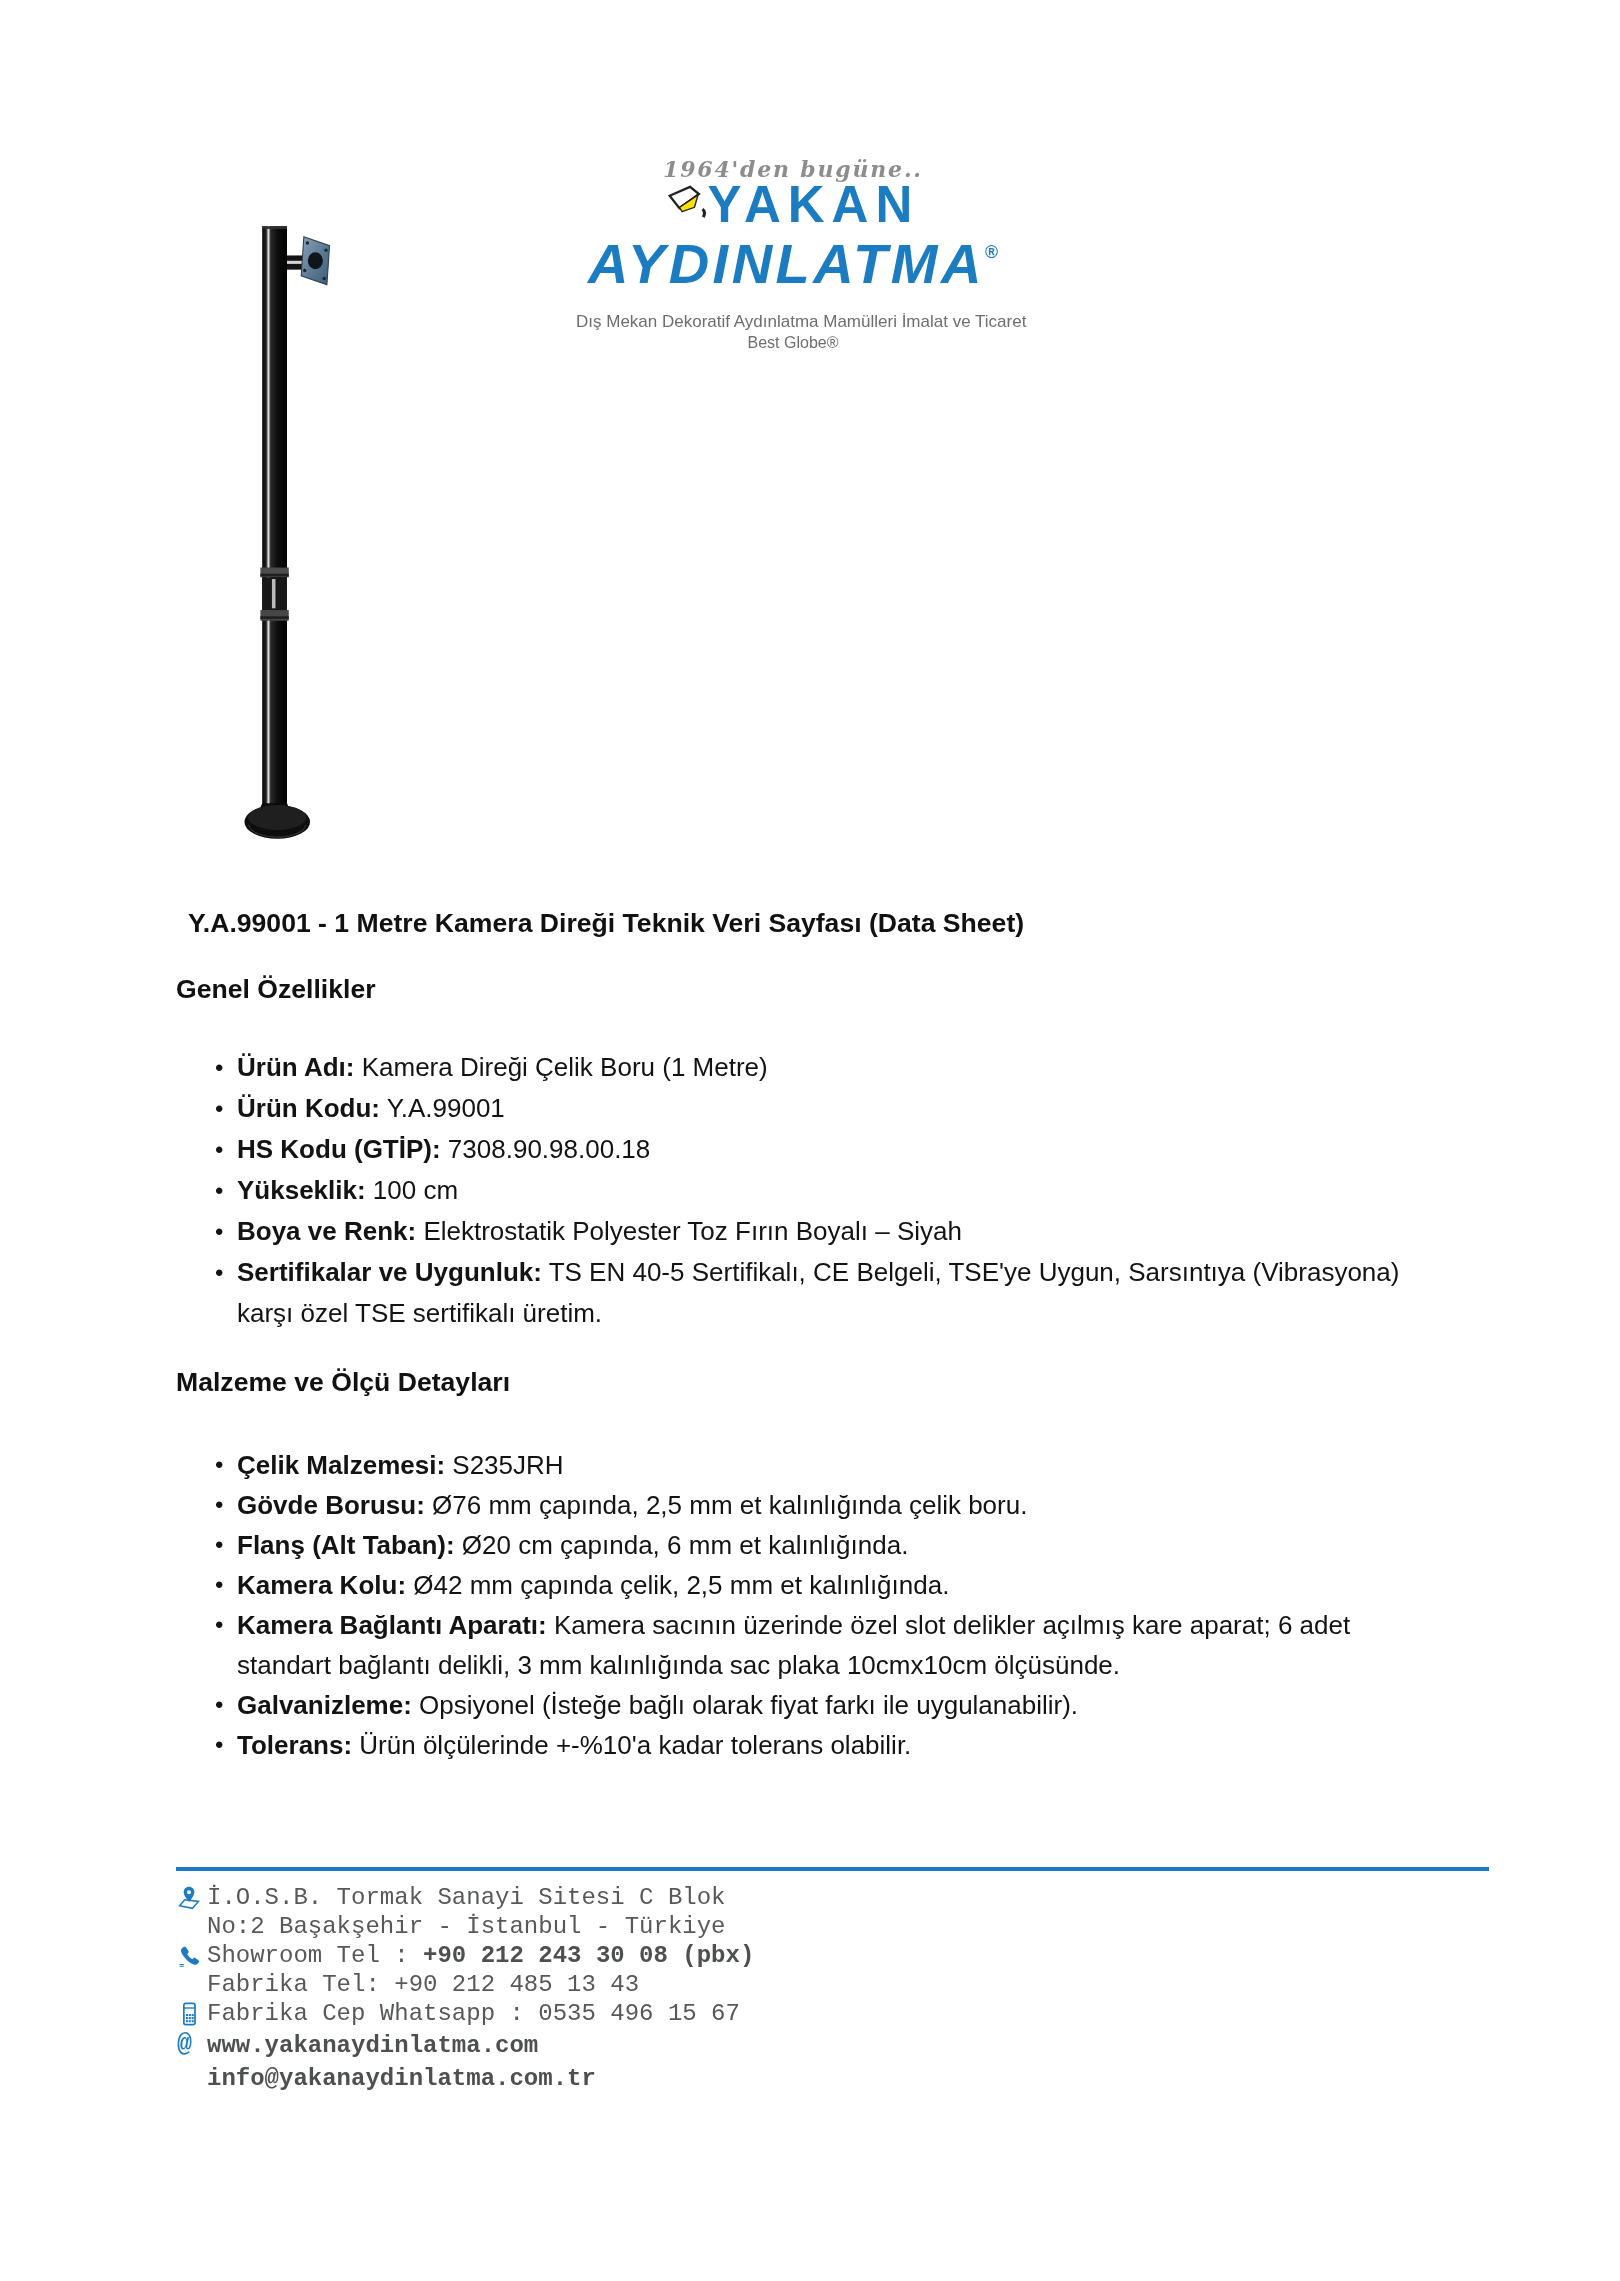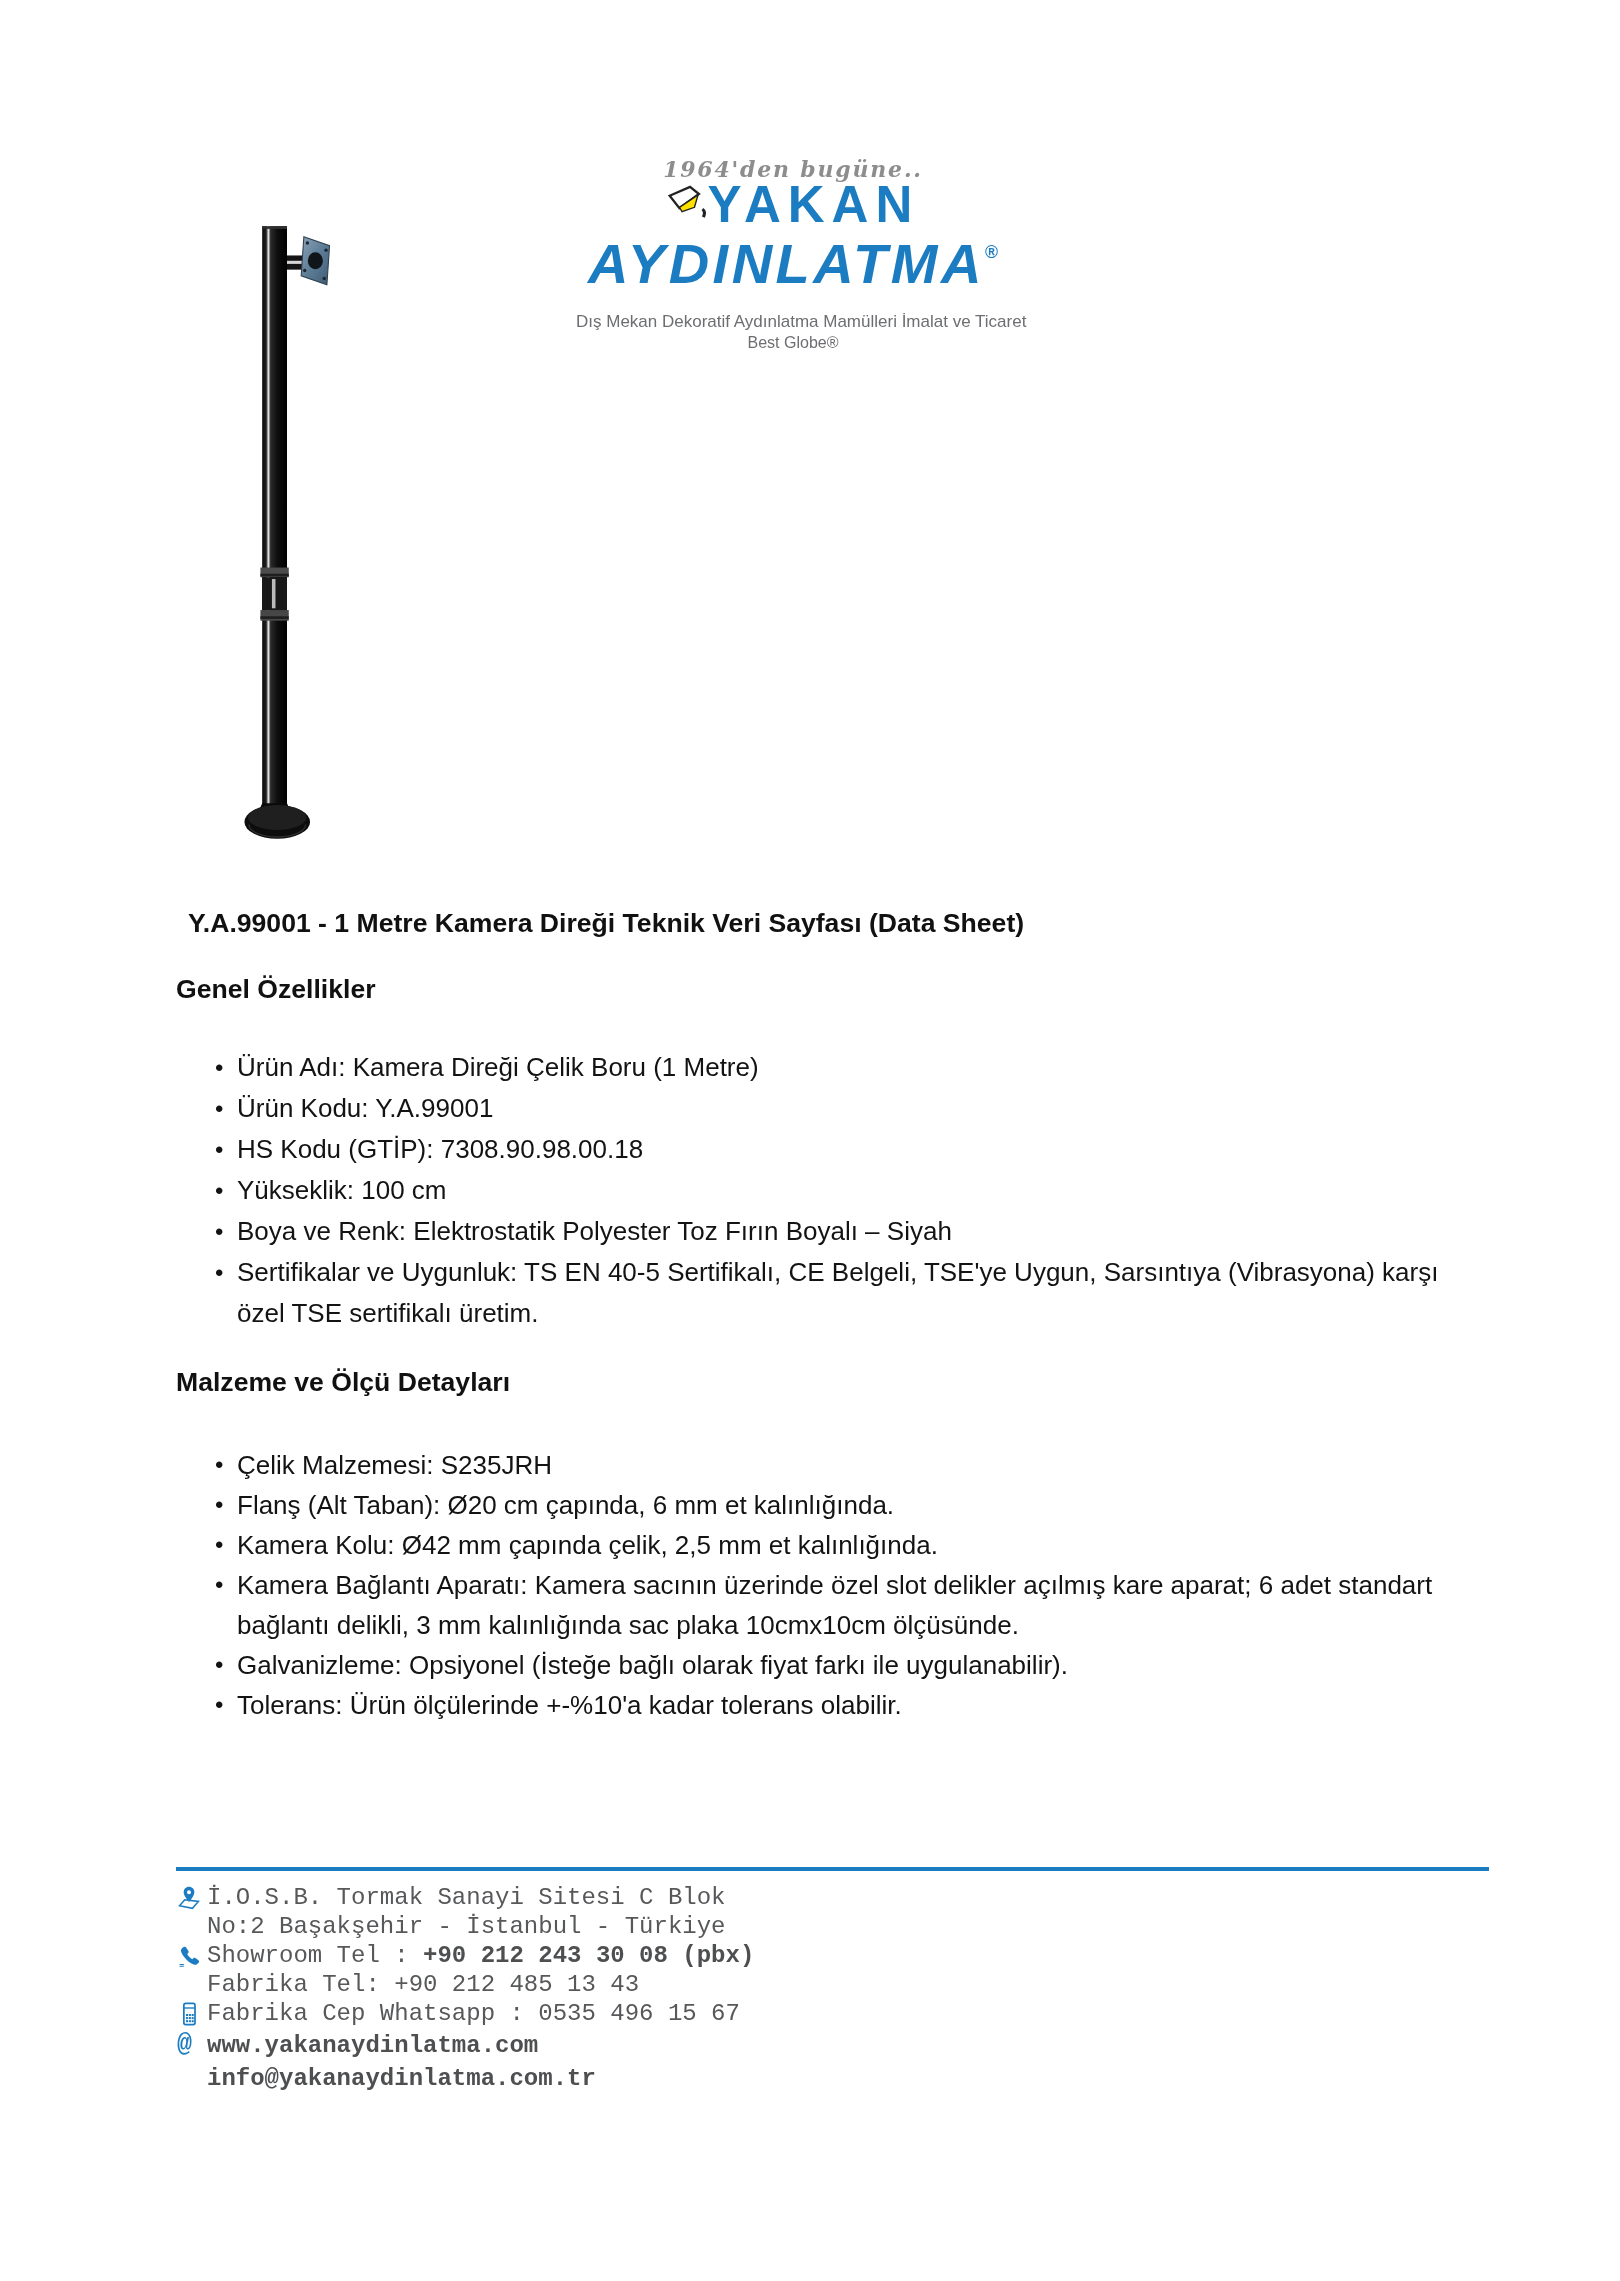--- a/index.html
+++ b/index.html
@@ -41,21 +41,21 @@
     font-size:26px;line-height:41px;color:#131313;
   }
   .list-1{top:1047px;}
   .list-2{top:1445px;line-height:40px;}
   .list li{position:relative;padding-left:61px;}
   .list li::before{
     content:"\2022";
     position:absolute;left:39px;top:0;
     font-size:24px;color:#131313;
   }
-  .b{font-weight:400;}
+  .b{font-weight:700;}
   
   .divider{position:absolute;left:176px;top:1867px;width:1313px;height:3.5px;background:#1b7cc1;}
   .footer{position:absolute;left:177px;top:1883px;color:#57585a;font-size:24px;line-height:29px;}
   .f-line{display:flex;align-items:center;font-family:Liberation Mono, monospace;}
   .f-icon{width:30px;flex:0 0 30px;display:flex;justify-content:flex-start;align-items:center;height:29px;}
   .f-icon svg{width:24px;height:24px;}
   .at-glyph{font-size:25px;font-weight:700;color:#1b7cc1;line-height:26.6px;}
   .f-bold{font-weight:700;color:#4e4f51;}
   .f-line.big{margin-top:1.8px;line-height:31px;}
 </style>
@@ -138,20 +138,21 @@
     <li><span class="b">Ürün Kodu:</span><span> Y.A.99001</span></li>
     <li><span class="b">HS Kodu (GTİP):</span><span> 7308.90.98.00.18</span></li>
     <li><span class="b">Yükseklik:</span><span> 100 cm</span></li>
     <li><span class="b">Boya ve Renk:</span><span> Elektrostatik Polyester Toz Fırın Boyalı – Siyah</span></li>
     <li><span class="b">Sertifikalar ve Uygunluk:</span><span> TS EN 40-5 Sertifikalı, CE Belgeli, TSE'ye Uygun, Sarsıntıya (Vibrasyona) karşı özel TSE sertifikalı üretim.</span></li>
   </ul>
 
   <h2 class="h2 h2-2">Malzeme ve Ölçü Detayları</h2>
   <ul class="list list-2">
     <li><span class="b">Çelik Malzemesi:</span><span> S235JRH</span></li>
+    <li><span class="b">Gövde Borusu:</span><span> Ø76 mm çapında, 2,5 mm et kalınlığında çelik boru.</span></li>
     <li><span class="b">Flanş (Alt Taban):</span><span> Ø20 cm çapında, 6 mm et kalınlığında.</span></li>
     <li><span class="b">Kamera Kolu:</span><span> Ø42 mm çapında çelik, 2,5 mm et kalınlığında.</span></li>
     <li><span class="b">Kamera Bağlantı Aparatı:</span><span> Kamera sacının üzerinde özel slot delikler açılmış kare aparat; 6 adet standart bağlantı delikli, 3 mm kalınlığında sac plaka 10cmx10cm ölçüsünde.</span></li>
     <li><span class="b">Galvanizleme:</span><span> Opsiyonel (İsteğe bağlı olarak fiyat farkı ile uygulanabilir).</span></li>
     <li><span class="b">Tolerans:</span><span> Ürün ölçülerinde +-%10'a kadar tolerans olabilir.</span></li>
   </ul>
 
   <div class="divider"></div>
 
   <div class="footer">

